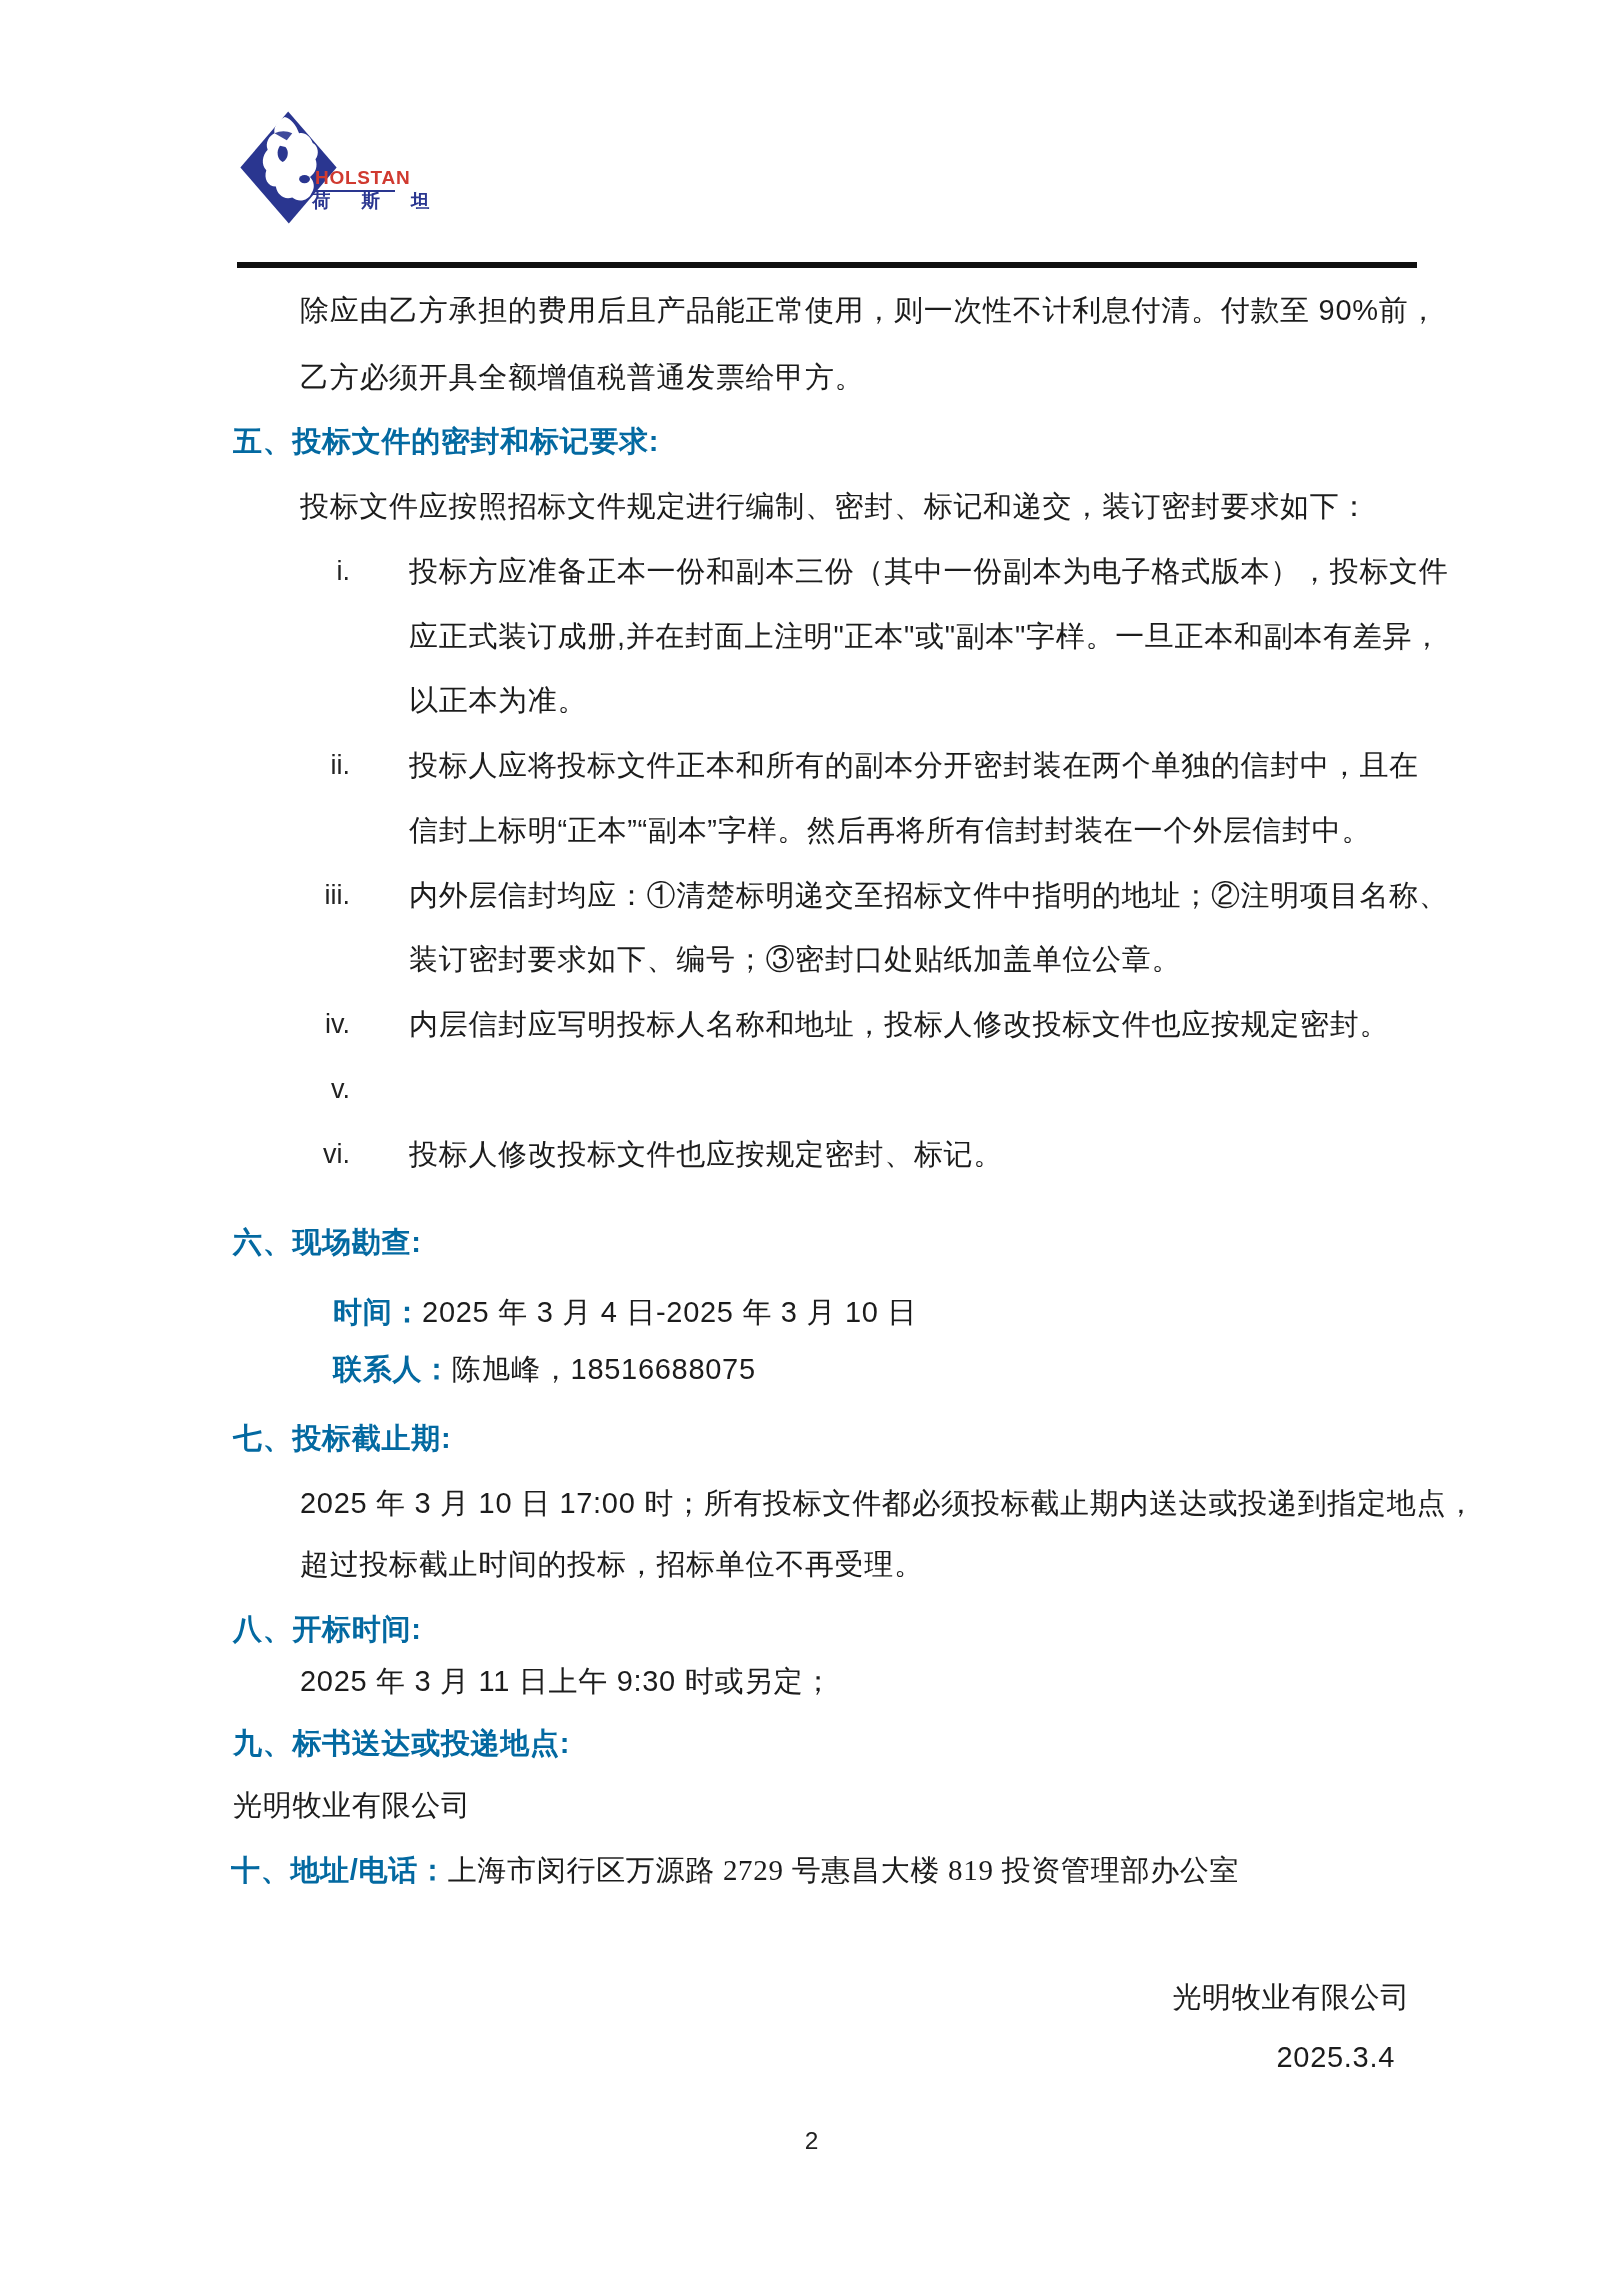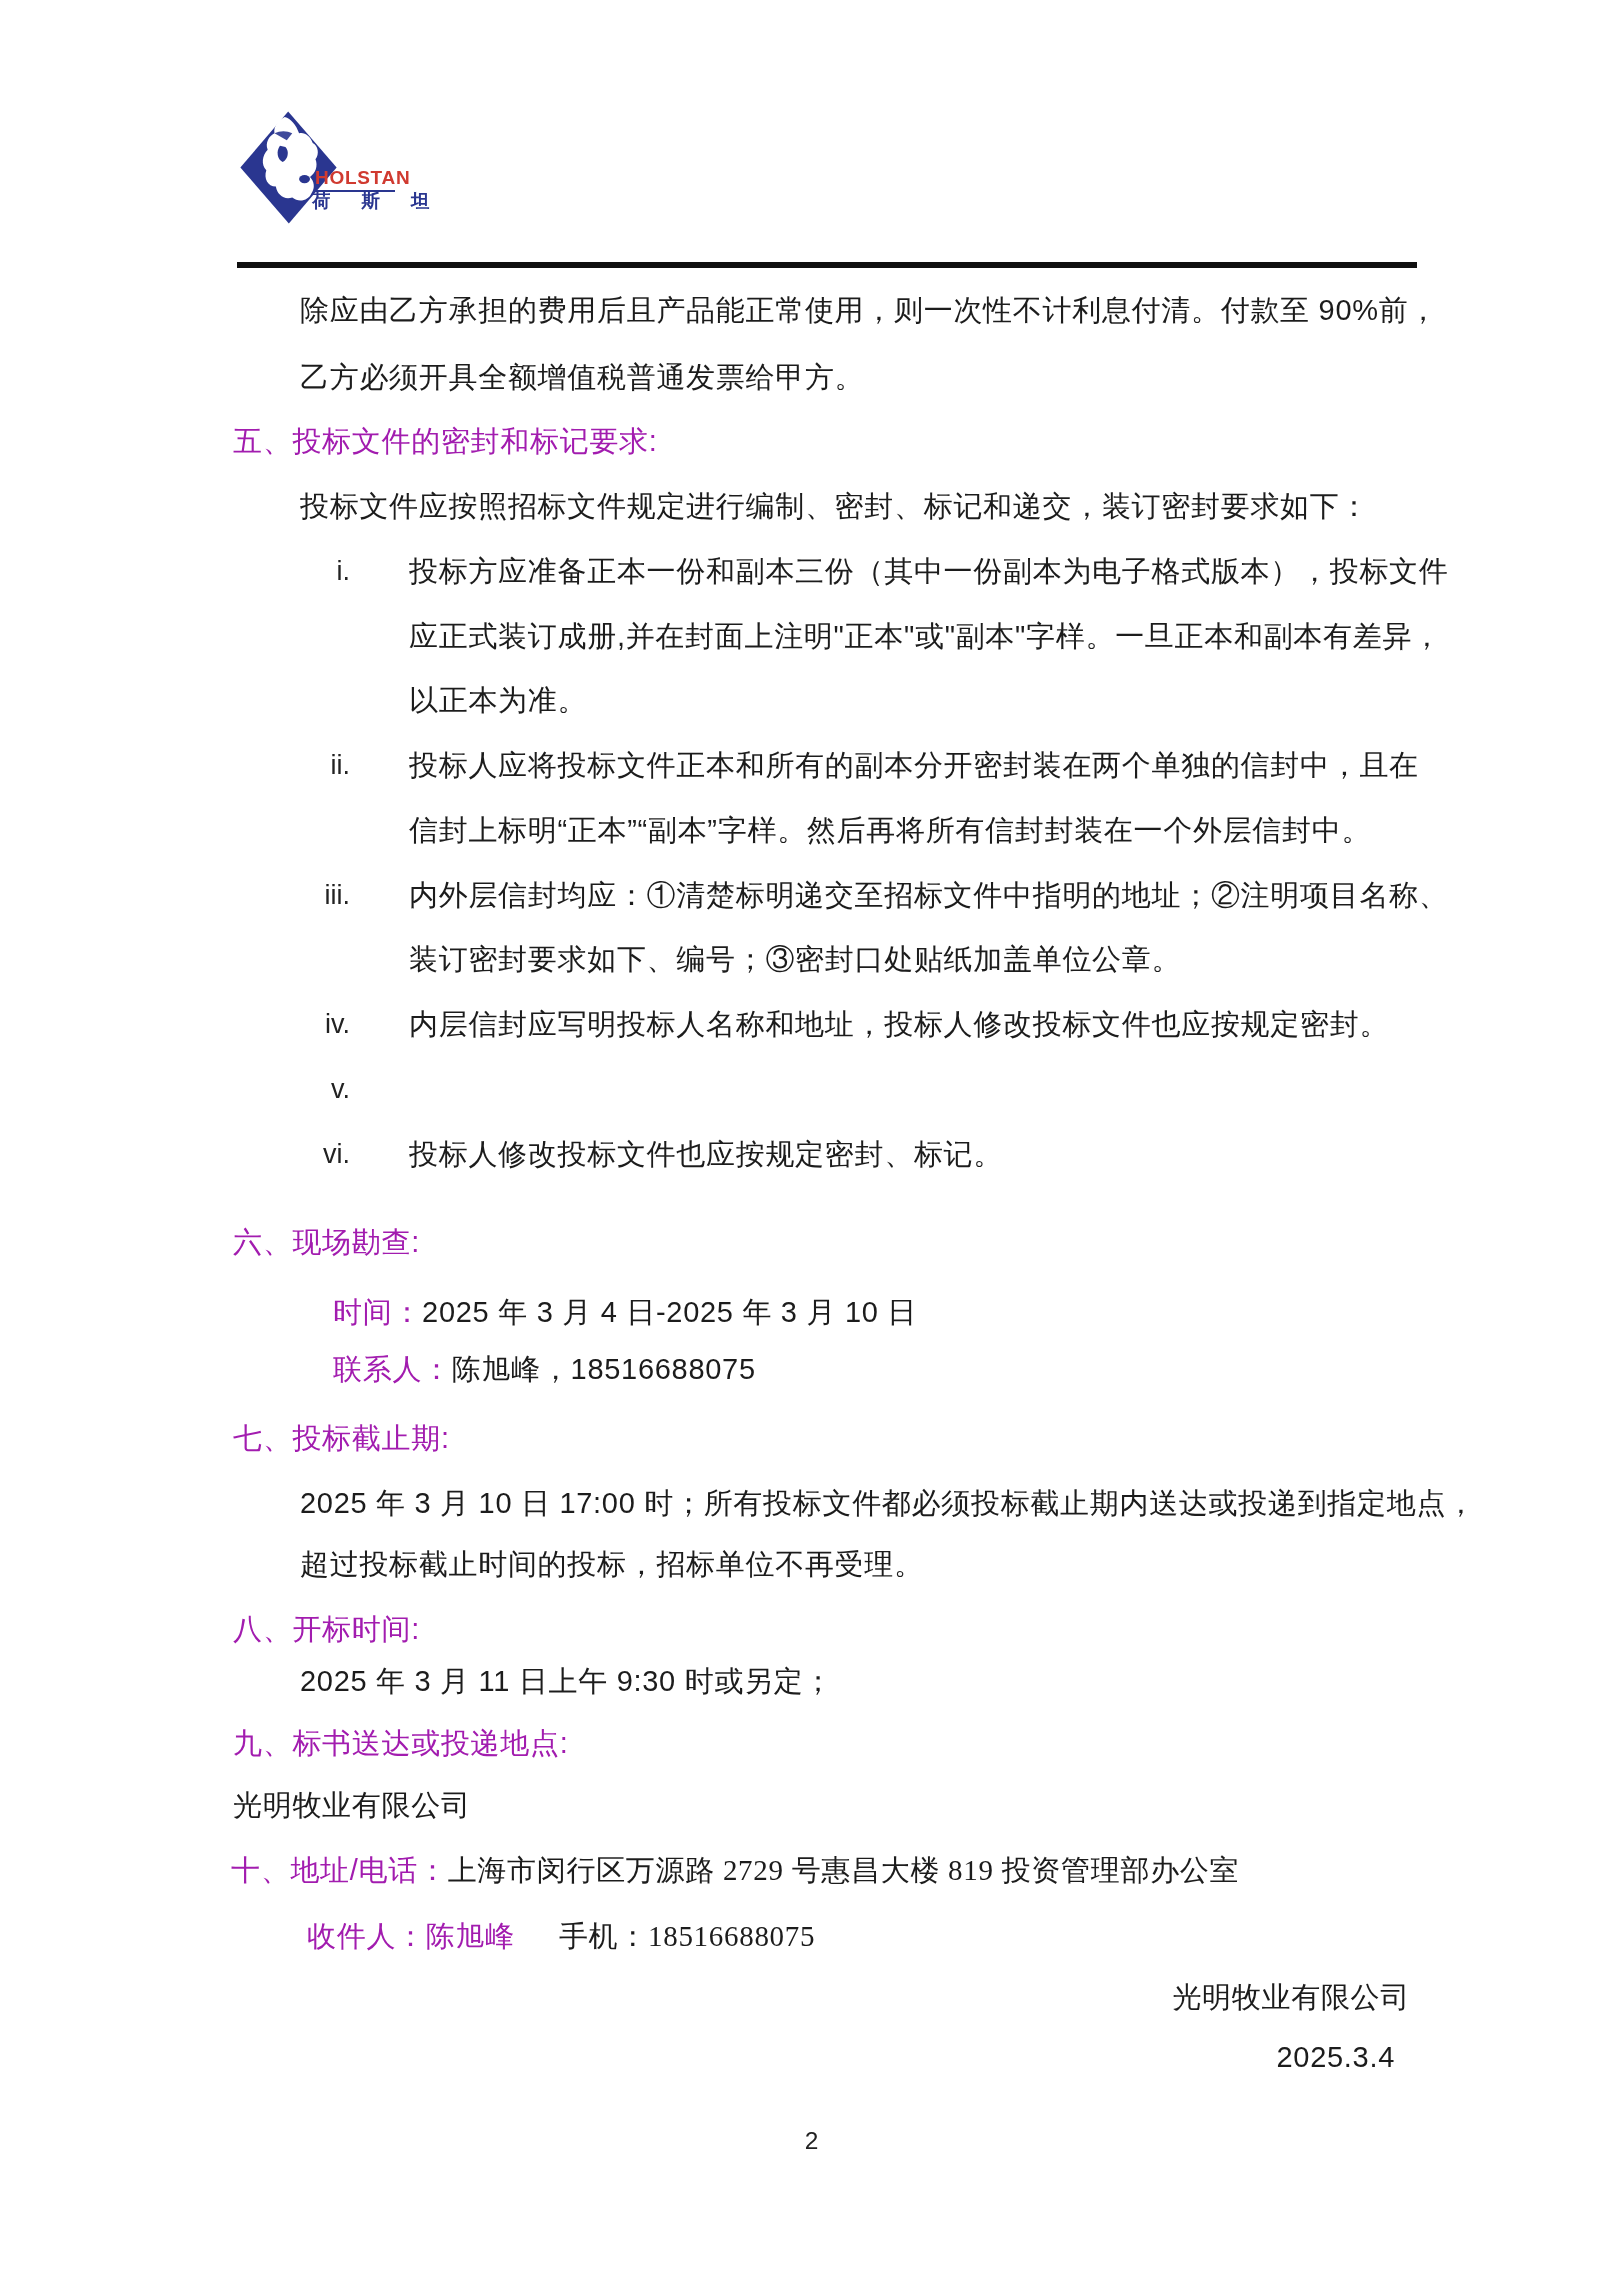--- a/index.html
+++ b/index.html
@@ -12,21 +12,21 @@
     color: #1c1c1c;
     overflow: hidden;
   }
   .line {
     position: absolute;
     font-size: 29px;
     line-height: 41px;
     white-space: nowrap;
     letter-spacing: 0.7px;
   }
-  .b { font-weight: normal; color: #a21caf; }
+  .b { font-weight: bold; color: #0369a1; }
   .serif { font-family: "Liberation Serif", serif; }
   .num {
     position: absolute;
     left: 235px;
     width: 115px;
     text-align: right;
     font-size: 27px;
     line-height: 41px;
     color: #222222;
   }
@@ -128,23 +128,20 @@
 
   <div class="line head b" style="top:1609px">八、开标时间:</div>
   <div class="line para" style="top:1661px">2025 年 3 月 11 日上午 9:30 时或另定；</div>
 
   <div class="line head b" style="top:1723px">九、标书送达或投递地点:</div>
   <div class="line head" style="top:1785px">光明牧业有限公司</div>
 
   <div class="line" style="left:231px; top:1850px">
     <span class="b">十、地址/电话：</span><span class="serif">上海市闵行区万源路 2729 号惠昌大楼 819 投资管理部办公室</span>
   </div>
-  <div class="line" style="left:307px; top:1916px">
-    <span class="b">收件人：陈旭峰</span><span class="serif phone-part">手机：18516688075</span>
-  </div>
 
   <div class="line right-align" style="right:213px; top:1977px">光明牧业有限公司</div>
   <div class="line right-align" style="right:228px; top:2037px">2025.3.4</div>
 
   <div class="pagenum">2</div>
 
 </div>
 
 
 </body></html>

